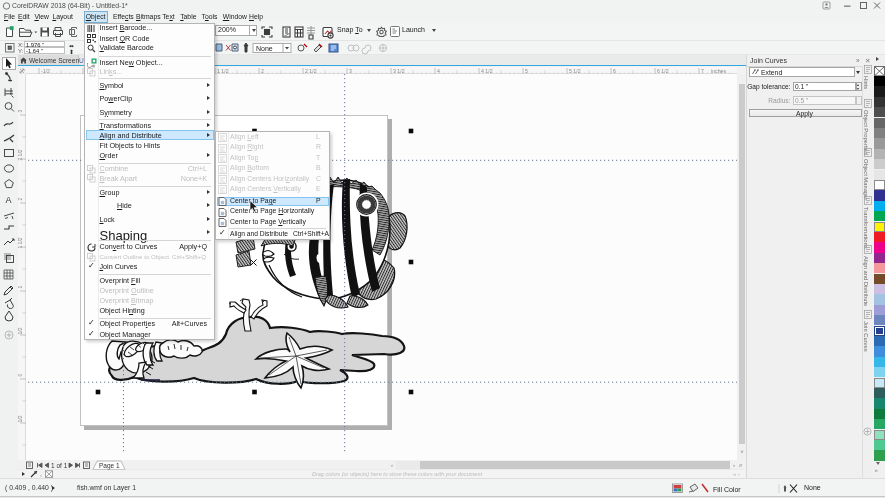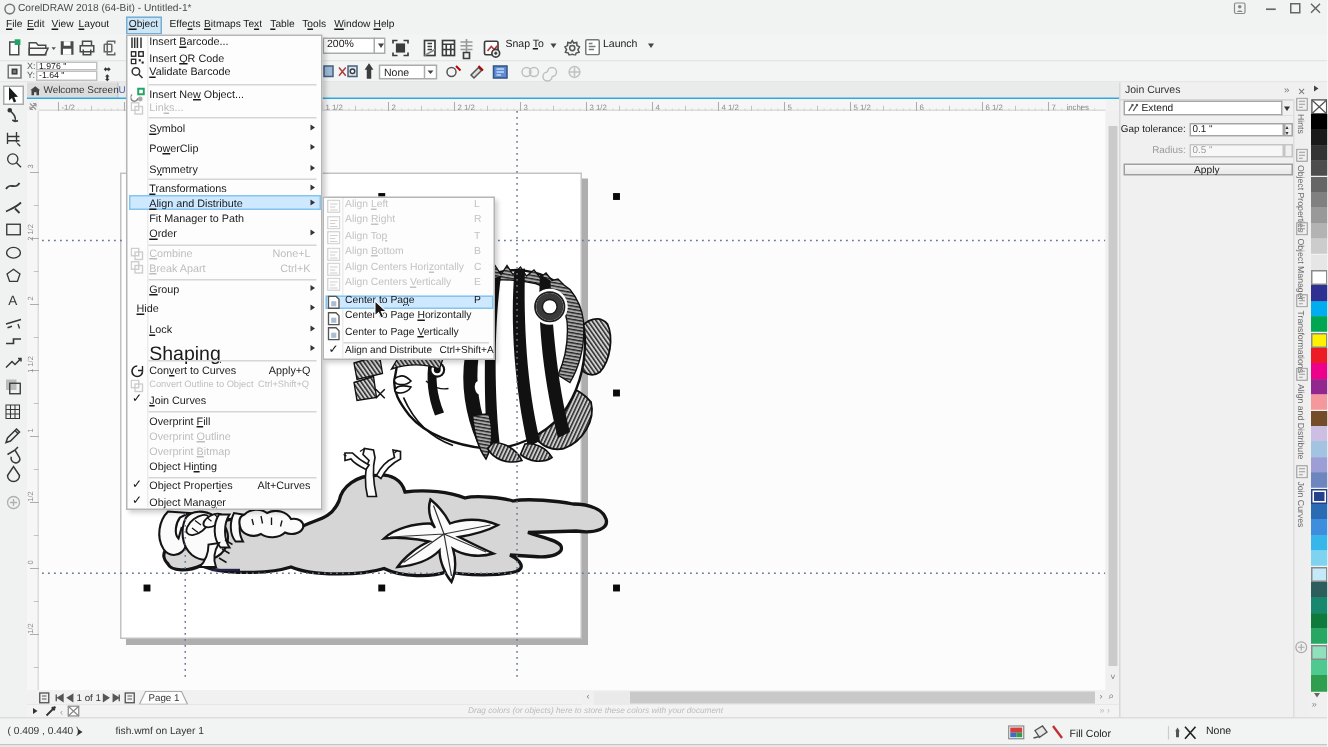--- a/index.html
+++ b/index.html
@@ -718,40 +718,40 @@
       <div class="t" style="left:99.5px;top:94.2px;font-size:7.2px;">Po<u>w</u>erClip</div>
       <div class="abs" style="left:207px;top:96.2px;width:0;height:0;border-left:3.4px solid #333;border-top:2.6px solid transparent;border-bottom:2.6px solid transparent;"></div>
       <div class="t" style="left:99.5px;top:107.60000000000001px;font-size:7.2px;">S<u>y</u>mmetry</div>
       <div class="abs" style="left:207px;top:109.60000000000001px;width:0;height:0;border-left:3.4px solid #333;border-top:2.6px solid transparent;border-bottom:2.6px solid transparent;"></div>
       <div class="abs" style="left:99px;top:118.6px;width:112px;height:1px;background:#d6d6d6;"></div>
       <div class="t" style="left:99.5px;top:120.80000000000001px;font-size:7.2px;"><u>T</u>ransformations</div>
       <div class="abs" style="left:207px;top:122.80000000000001px;width:0;height:0;border-left:3.4px solid #333;border-top:2.6px solid transparent;border-bottom:2.6px solid transparent;"></div>
       <div class="abs" style="left:85.5px;top:130.4px;width:128px;height:9.4px;background:#cde8ff;border:1px solid #84c5ef;box-sizing:border-box;"></div>
       <div class="t" style="left:99.5px;top:130.70000000000002px;font-size:7.2px;"><u>A</u>lign and Distribute</div>
       <div class="abs" style="left:207px;top:132.70000000000002px;width:0;height:0;border-left:3.4px solid #333;border-top:2.6px solid transparent;border-bottom:2.6px solid transparent;"></div>
-      <div class="t" style="left:99.5px;top:141.3px;font-size:7.2px;">Fit Manager to Path</div>
+      <div class="t" style="left:99.5px;top:141.3px;font-size:7.2px;">Fit Objects to Hints</div>
       <div class="t" style="left:99.5px;top:151.1px;font-size:7.2px;"><u>O</u>rder</div>
       <div class="abs" style="left:207px;top:153.1px;width:0;height:0;border-left:3.4px solid #333;border-top:2.6px solid transparent;border-bottom:2.6px solid transparent;"></div>
       <div class="abs" style="left:99px;top:162.5px;width:112px;height:1px;background:#d6d6d6;"></div>
       <div class="t" style="left:99.5px;top:164.4px;font-size:7.2px;color:#bdbdbd;"><u>C</u>ombine</div>
-      <div class="t" style="right:678px;top:164.4px;font-size:7.2px;color:#bdbdbd;">None+L</div>
+      <div class="t" style="right:678px;top:164.4px;font-size:7.2px;color:#bdbdbd;">Ctrl+L</div>
       <svg class="abs" style="left:87px;top:164.8px" width="9" height="9" viewBox="0 0 9 9">
         <rect x="0.5" y="0.5" width="5" height="5" fill="none" stroke="#ccc" stroke-width="0.9"></rect>
         <rect x="3" y="3" width="5" height="5" fill="none" stroke="#ccc" stroke-width="0.9"></rect>
       </svg>
       <div class="t" style="left:99.5px;top:173.9px;font-size:7.2px;color:#bdbdbd;"><u>B</u>reak Apart</div>
-      <div class="t" style="right:678px;top:173.9px;font-size:7.2px;color:#bdbdbd;">Ctrl+K</div>
+      <div class="t" style="right:678px;top:173.9px;font-size:7.2px;color:#bdbdbd;">None+K</div>
       <svg class="abs" style="left:87px;top:174.3px" width="9" height="9" viewBox="0 0 9 9">
         <rect x="0.5" y="0.5" width="5" height="5" fill="none" stroke="#ccc" stroke-width="0.9"></rect>
         <rect x="3" y="3" width="5" height="5" fill="none" stroke="#ccc" stroke-width="0.9"></rect>
       </svg>
       <div class="abs" style="left:99px;top:185.8px;width:112px;height:1px;background:#d6d6d6;"></div>
       <div class="t" style="left:99.5px;top:187.9px;font-size:7.2px;"><u>G</u>roup</div>
       <div class="abs" style="left:207px;top:189.9px;width:0;height:0;border-left:3.4px solid #333;border-top:2.6px solid transparent;border-bottom:2.6px solid transparent;"></div>
-      <div class="t" style="left:91px;top:201.4px;font-size:7.2px;"><u>H</u>ide</div>
+      <div class="t" style="left:117px;top:201.4px;font-size:7.2px;"><u>H</u>ide</div>
       <div class="abs" style="left:207px;top:203.4px;width:0;height:0;border-left:3.4px solid #333;border-top:2.6px solid transparent;border-bottom:2.6px solid transparent;"></div>
       <div class="t" style="left:99.5px;top:214.9px;font-size:7.2px;"><u>L</u>ock</div>
       <div class="abs" style="left:207px;top:216.9px;width:0;height:0;border-left:3.4px solid #333;border-top:2.6px solid transparent;border-bottom:2.6px solid transparent;"></div>
       <div class="t" style="left:99.5px;top:228.4px;font-size:13px;">Shapin<u>g</u></div>
       <div class="abs" style="left:207px;top:230.4px;width:0;height:0;border-left:3.4px solid #333;border-top:2.6px solid transparent;border-bottom:2.6px solid transparent;"></div>
       <div class="abs" style="left:99px;top:240.2px;width:112px;height:1px;background:#d6d6d6;"></div>
       <div class="t" style="left:99.5px;top:242.3px;font-size:7.2px;">Con<u>v</u>ert to Curves</div>
       <div class="t" style="right:678px;top:242.3px;font-size:7.2px;color:#1a1a1a;">Apply+Q</div>
       <svg class="abs" style="left:87px;top:242.70000000000002px" width="9" height="9" viewBox="0 0 9 9">
         <path d="M4.5,1 a3.5,3.5 0 1 0 3.5,3.5" fill="none" stroke="#222" stroke-width="1.1"></path>

